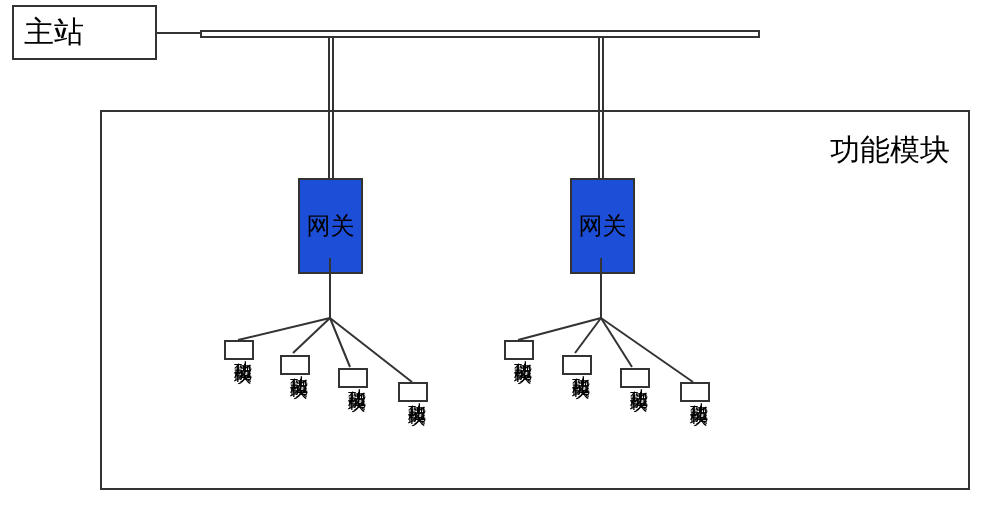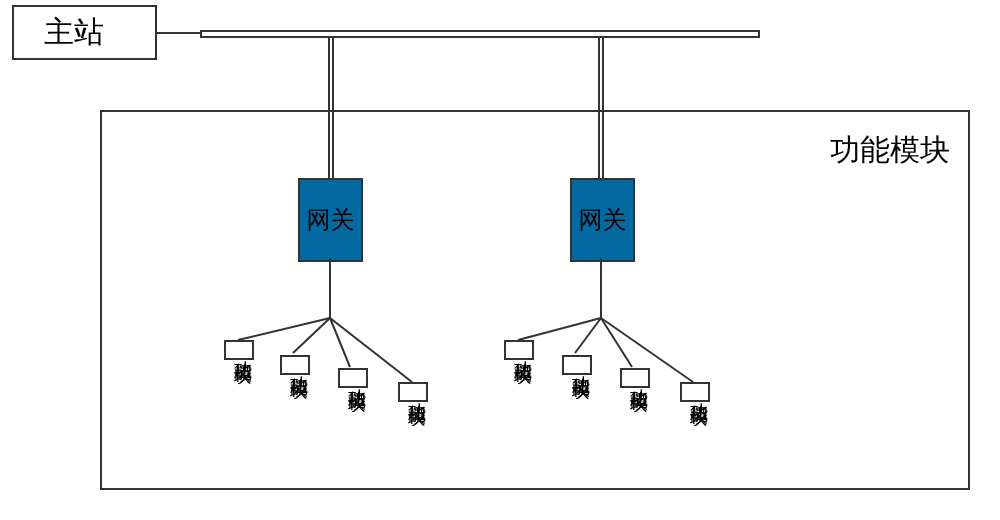--- a/index.html
+++ b/index.html
@@ -17,21 +17,21 @@
     .main-station {
       position: absolute;
       top: 5px;
       left: 12px;
       width: 145px;
       height: 55px;
       border: 2px solid #333;
       display: flex;
       align-items: center;
       justify-content: flex-start;
-      padding-left: 30px;
+      padding-left: 10px;
       font-size: 30px;
     }
     .bus-bar {
       position: absolute;
       top: 30px;
       left: 200px;
       width: 560px;
       height: 8px;
       border: 2px solid #333;
       background: #fff;
@@ -77,27 +77,27 @@
       top: 130px;
       right: 50px;
       width: 120px;
       font-size: 30px;
       text-align: center;
       line-height: 1.3;
     }
     .gateway {
       position: absolute;
       width: 65px;
-      height: 84px;
+      height: 96px;
       border: 2px solid #333;
       display: flex;
       align-items: center;
       justify-content: center;
       font-size: 24px;
-      background: #0369a1;
+      background: #1d4ed8;
     }
     .gateway1 { top: 178px; left: 298px; }
     .gateway2 { top: 178px; left: 570px; }
     .gline1 {
       position: absolute;
       top: 258px;
       left: 329px;
       width: 2px;
       height: 60px;
       background: #333;

